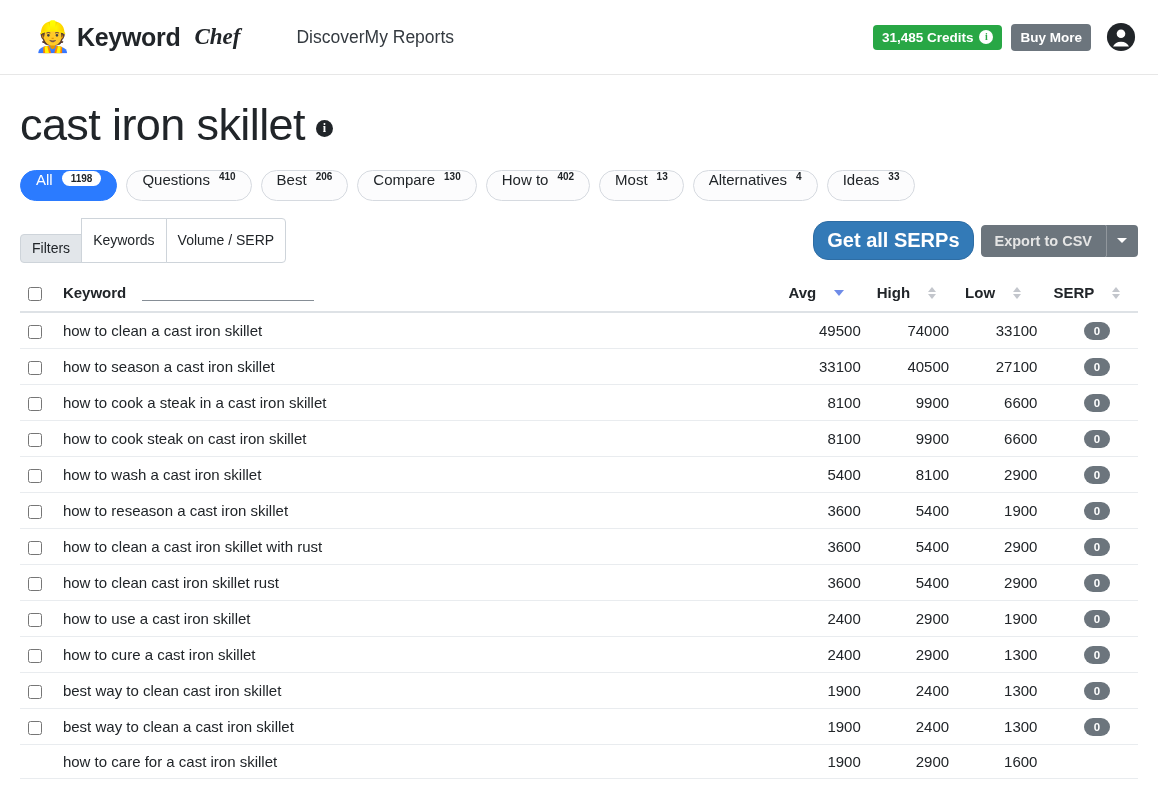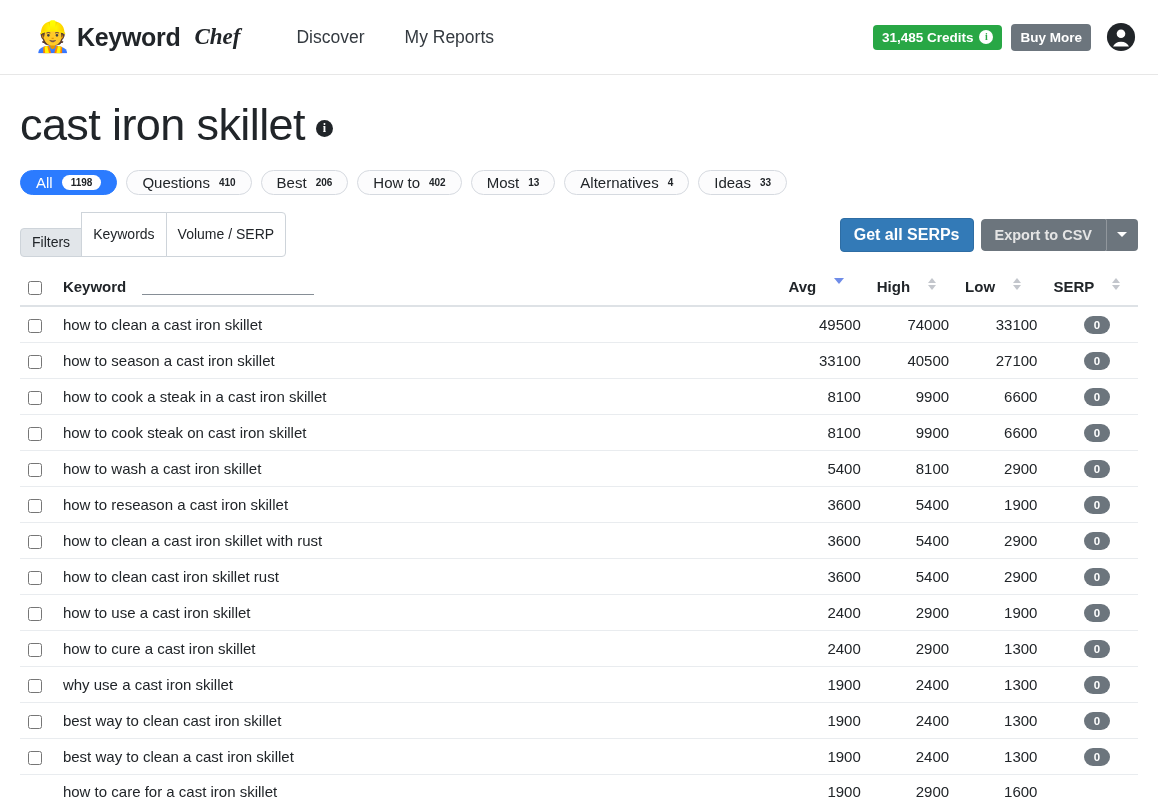--- a/index.html
+++ b/index.html
@@ -42,21 +42,21 @@
     letter-spacing: -0.3px;
   }
   .brand-chef {
     font-family: "Liberation Serif", serif;
     font-style: italic;
     font-weight: bold;
     font-size: 23px;
     margin-left: 5px;
     color: #212529;
   }
-  .nav-links { display: flex; align-items: center; gap: 40px; }
+  .nav-links { display: flex; align-items: center; }
   .nav-link {
     font-size: 17.5px;
     color: #343a40;
     text-decoration: none;
     white-space: nowrap;
   }
   .nav-right {
     margin-left: auto;
     display: flex;
     align-items: center;
@@ -139,26 +139,26 @@
 
   
   .pills {
     display: flex;
     align-items: center;
     gap: 9px;
     margin-top: 19px;
   }
   .pill {
     display: inline-flex;
-    align-items: center;
+    align-items: flex-start;
     gap: 9px;
     border: 1px solid #d6dae0;
     background: #fcfcfd;
     border-radius: 999px;
-    height: 25px;
+    height: 31px;
     padding: 0 15px;
     font-size: 15px;
     color: #212529;
     cursor: pointer;
     white-space: nowrap;
   }
   .pill .count {
     font-size: 10px;
     font-weight: bold;
     color: #212529;
@@ -199,23 +199,23 @@
   .toolbar-right {
     margin-left: auto;
     display: flex;
     align-items: center;
     gap: 7px;
   }
   .btn-primary {
     background: #337ab7;
     border: 1px solid #2e6da4;
     color: #fff;
-    font-size: 16px;
-    font-weight: bold;
-    border-radius: 4px;
+    font-size: 20px;
+    font-weight: bold;
+    border-radius: 15px;
     padding: 7px 13px;
     cursor: pointer;
     font-family: inherit;
   }
   .btn-secondary {
     background: #6c757d;
     border: 1px solid #6c757d;
     color: #e5e5e5;
     font-size: 14.5px;
     font-weight: bold;
@@ -279,21 +279,21 @@
     border: none;
     border-bottom: 1px solid #868e96;
     outline: none;
     background: transparent;
     width: 172px;
     font-family: inherit;
     font-size: 14px;
     padding: 0 0 2px 0;
     color: #212529;
   }
-  .th-sort { display: inline-flex; align-items: flex-start; justify-content: flex-end; gap: 18px; }
+  .th-sort { display: inline-flex; align-items: center; justify-content: flex-end; gap: 18px; }
 
   .sort-both {
     display: inline-flex;
     flex-direction: column;
     gap: 2px;
     line-height: 0;
   }
   .tri-up {
     width: 0; height: 0;
     border-left: 4px solid transparent;
@@ -370,20 +370,24 @@
       <span>All</span>
       <span class="count">1198</span>
     </div>
     <div class="pill">
       <span>Questions</span>
       <span class="count">410</span>
     </div>
     <div class="pill">
       <span>Best</span>
       <span class="count">206</span>
+    </div>
+    <div class="pill">
+      <span>Compare</span>
+      <span class="count">130</span>
     </div>
     <div class="pill">
       <span>How to</span>
       <span class="count">402</span>
     </div>
     <div class="pill">
       <span>Most</span>
       <span class="count">13</span>
     </div>
     <div class="pill">
@@ -544,28 +548,20 @@
         <tr>
           <td><input type="checkbox" class="cb" style=""></td>
           <td>how to cure a cast iron skillet</td>
           <td class="num">2400</td>
           <td class="num">2900</td>
           <td class="num">1300</td>
           <td class="serp"><span class="serp-badge">0</span></td>
         </tr>
         <tr>
           <td><input type="checkbox" class="cb" style=""></td>
-          <td>why use a cast iron skillet</td>
-          <td class="num">1900</td>
-          <td class="num">2400</td>
-          <td class="num">1300</td>
-          <td class="serp"><span class="serp-badge">0</span></td>
-        </tr>
-        <tr>
-          <td><input type="checkbox" class="cb" style=""></td>
           <td>best way to clean cast iron skillet</td>
           <td class="num">1900</td>
           <td class="num">2400</td>
           <td class="num">1300</td>
           <td class="serp"><span class="serp-badge">0</span></td>
         </tr>
         <tr>
           <td><input type="checkbox" class="cb" style=""></td>
           <td>best way to clean a cast iron skillet</td>
           <td class="num">1900</td>

